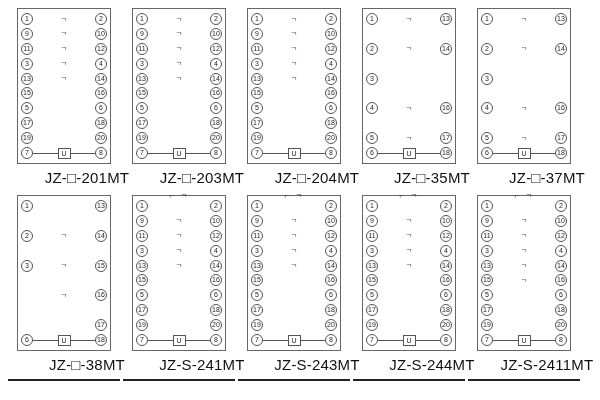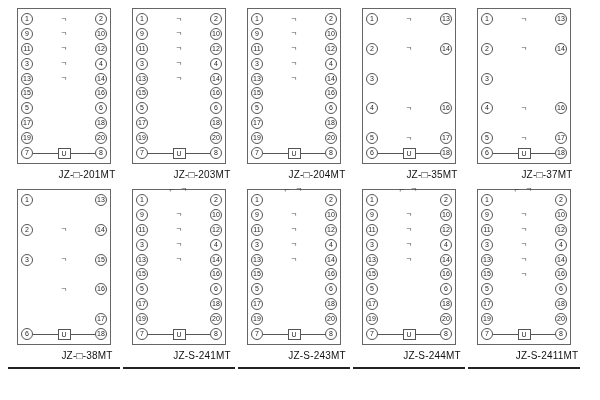--- a/index.html
+++ b/index.html
@@ -49,21 +49,21 @@
     font-size: 7px; line-height: 9px; text-align: center;
     color: #222; background: #fff; flex: 0 0 auto;
   }
   .top-marks {
     position: absolute; top: -5px; left: 50%;
     transform: translateX(-50%);
     font-size: 9px; line-height: 9px; color: #444;
     letter-spacing: 2px; background: transparent;
   }
   .label {
-    font-size: 10px; color: #111;
+    font-size: 15px; color: #111;
     margin-top: 5px; letter-spacing: 0.2px; white-space: nowrap; margin-left: 46px;
   }
   .underline { width: 112px; height: 2px; background: #222; margin-top: 6px; display: none; }
   .diagram:nth-child(n+6) .underline { display: block; }
 </style>
 </head>
 <body>
 
 <div id="page">
   <div id="diagrams-grid">

